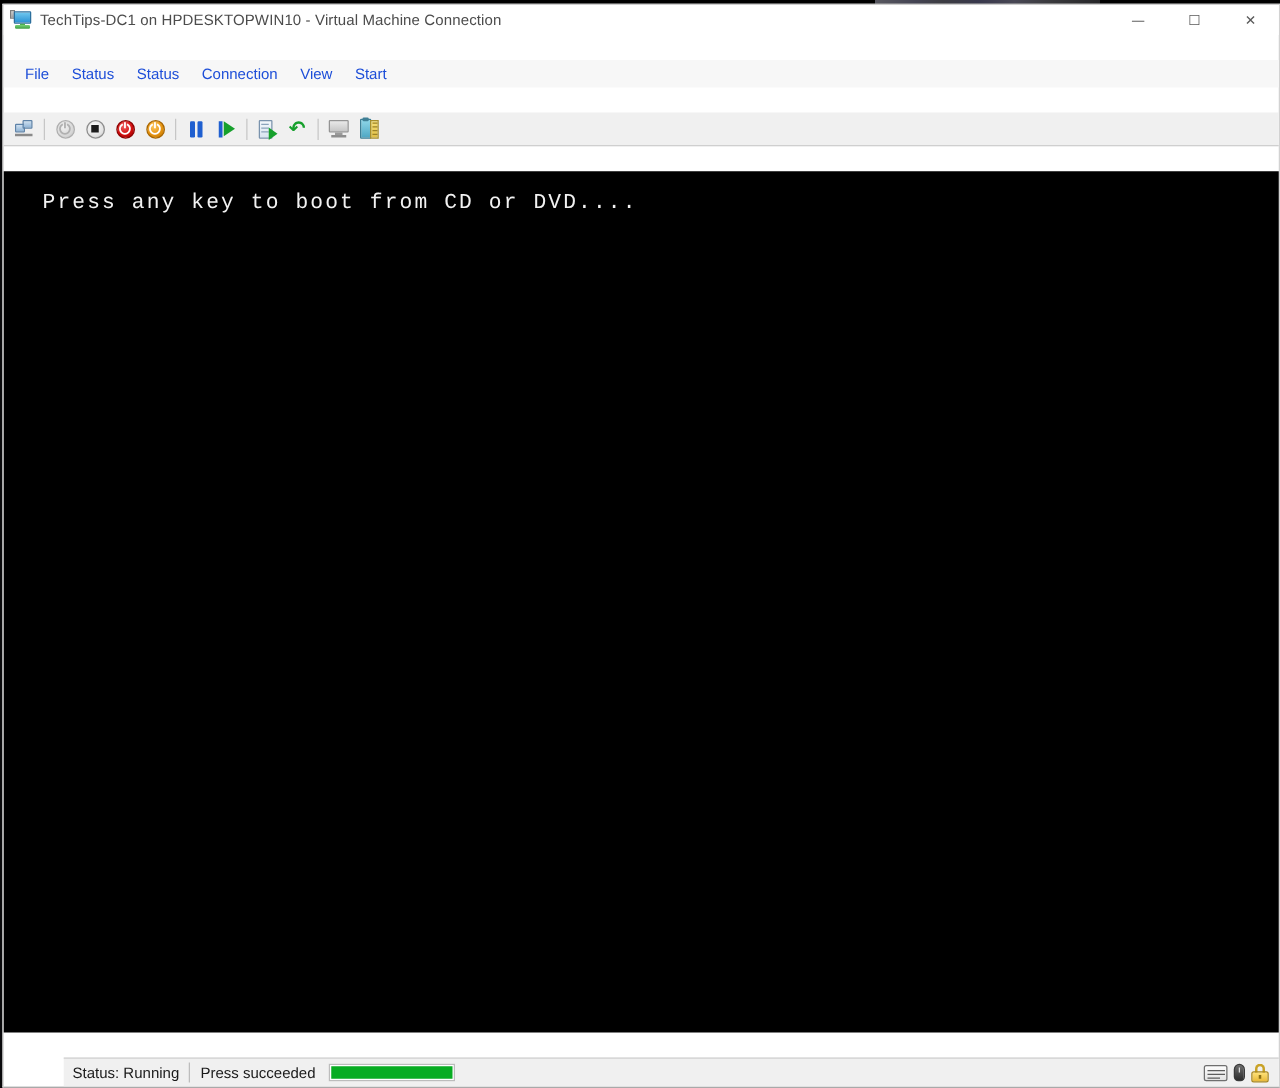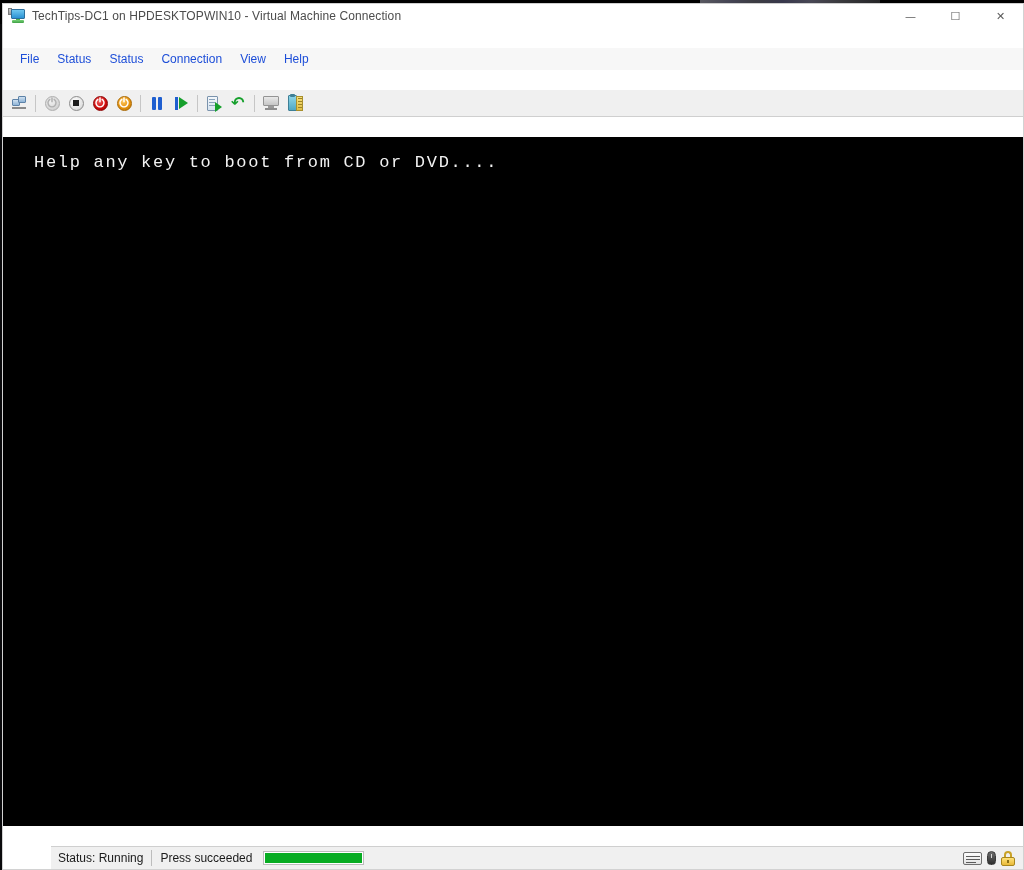--- a/index.html
+++ b/index.html
@@ -414,21 +414,21 @@
       </div>
     </div>
   </div>
 
   <div id="menu-bar">
     <div class="menu-item">File</div>
     <div class="menu-item">Status</div>
     <div class="menu-item">Status</div>
     <div class="menu-item">Connection</div>
     <div class="menu-item">View</div>
-    <div class="menu-item">Help</div>
+    <div class="menu-item">Start</div>
   </div>
 
   <div id="toolbar">
 
     <div class="tb-btn" title="Ctrl+Alt+Delete">
       <span class="ic-monitor" style="width:15px;height:14px;">
         <span style="position:absolute;left:0;top:3px;width:8px;height:7px;background:linear-gradient(180deg,#cfe0f0,#8fb4d6);border:1px solid #5d82a8;box-sizing:border-box;border-radius:1px;"></span>
         <span style="position:absolute;left:6px;top:0;width:8px;height:7px;background:linear-gradient(180deg,#cfe0f0,#8fb4d6);border:1px solid #5d82a8;box-sizing:border-box;border-radius:1px;"></span>
         <span style="position:absolute;left:0;top:11px;width:14px;height:2px;background:#8a8a8a;"></span>
       </span>
@@ -510,21 +510,21 @@
         <span class="st-tick" style="top:3px;"></span>
         <span class="st-tick" style="top:6px;"></span>
         <span class="st-tick" style="top:9px;"></span>
         <span class="st-tick" style="top:12px;"></span>
       </span>
     </div>
 
   </div>
 
   <div id="vm-console" style="background: rgb(0, 0, 0);">
-    <div id="console-text" style="color: rgb(242, 242, 242);">Help any key to boot from CD or DVD....</div>
+    <div id="console-text" style="color: rgb(242, 242, 242);">Press any key to boot from CD or DVD....</div>
   </div>
 
   <div id="status-bar">
     <div class="sb-cell">Status: Running</div>
     <div class="sb-div"></div>
     <div class="sb-cell">Press succeeded</div>
     <div id="progress-track">
       <div id="progress-fill" style="width: 100%; background: rgb(7, 172, 34);"></div>
     </div>
 

